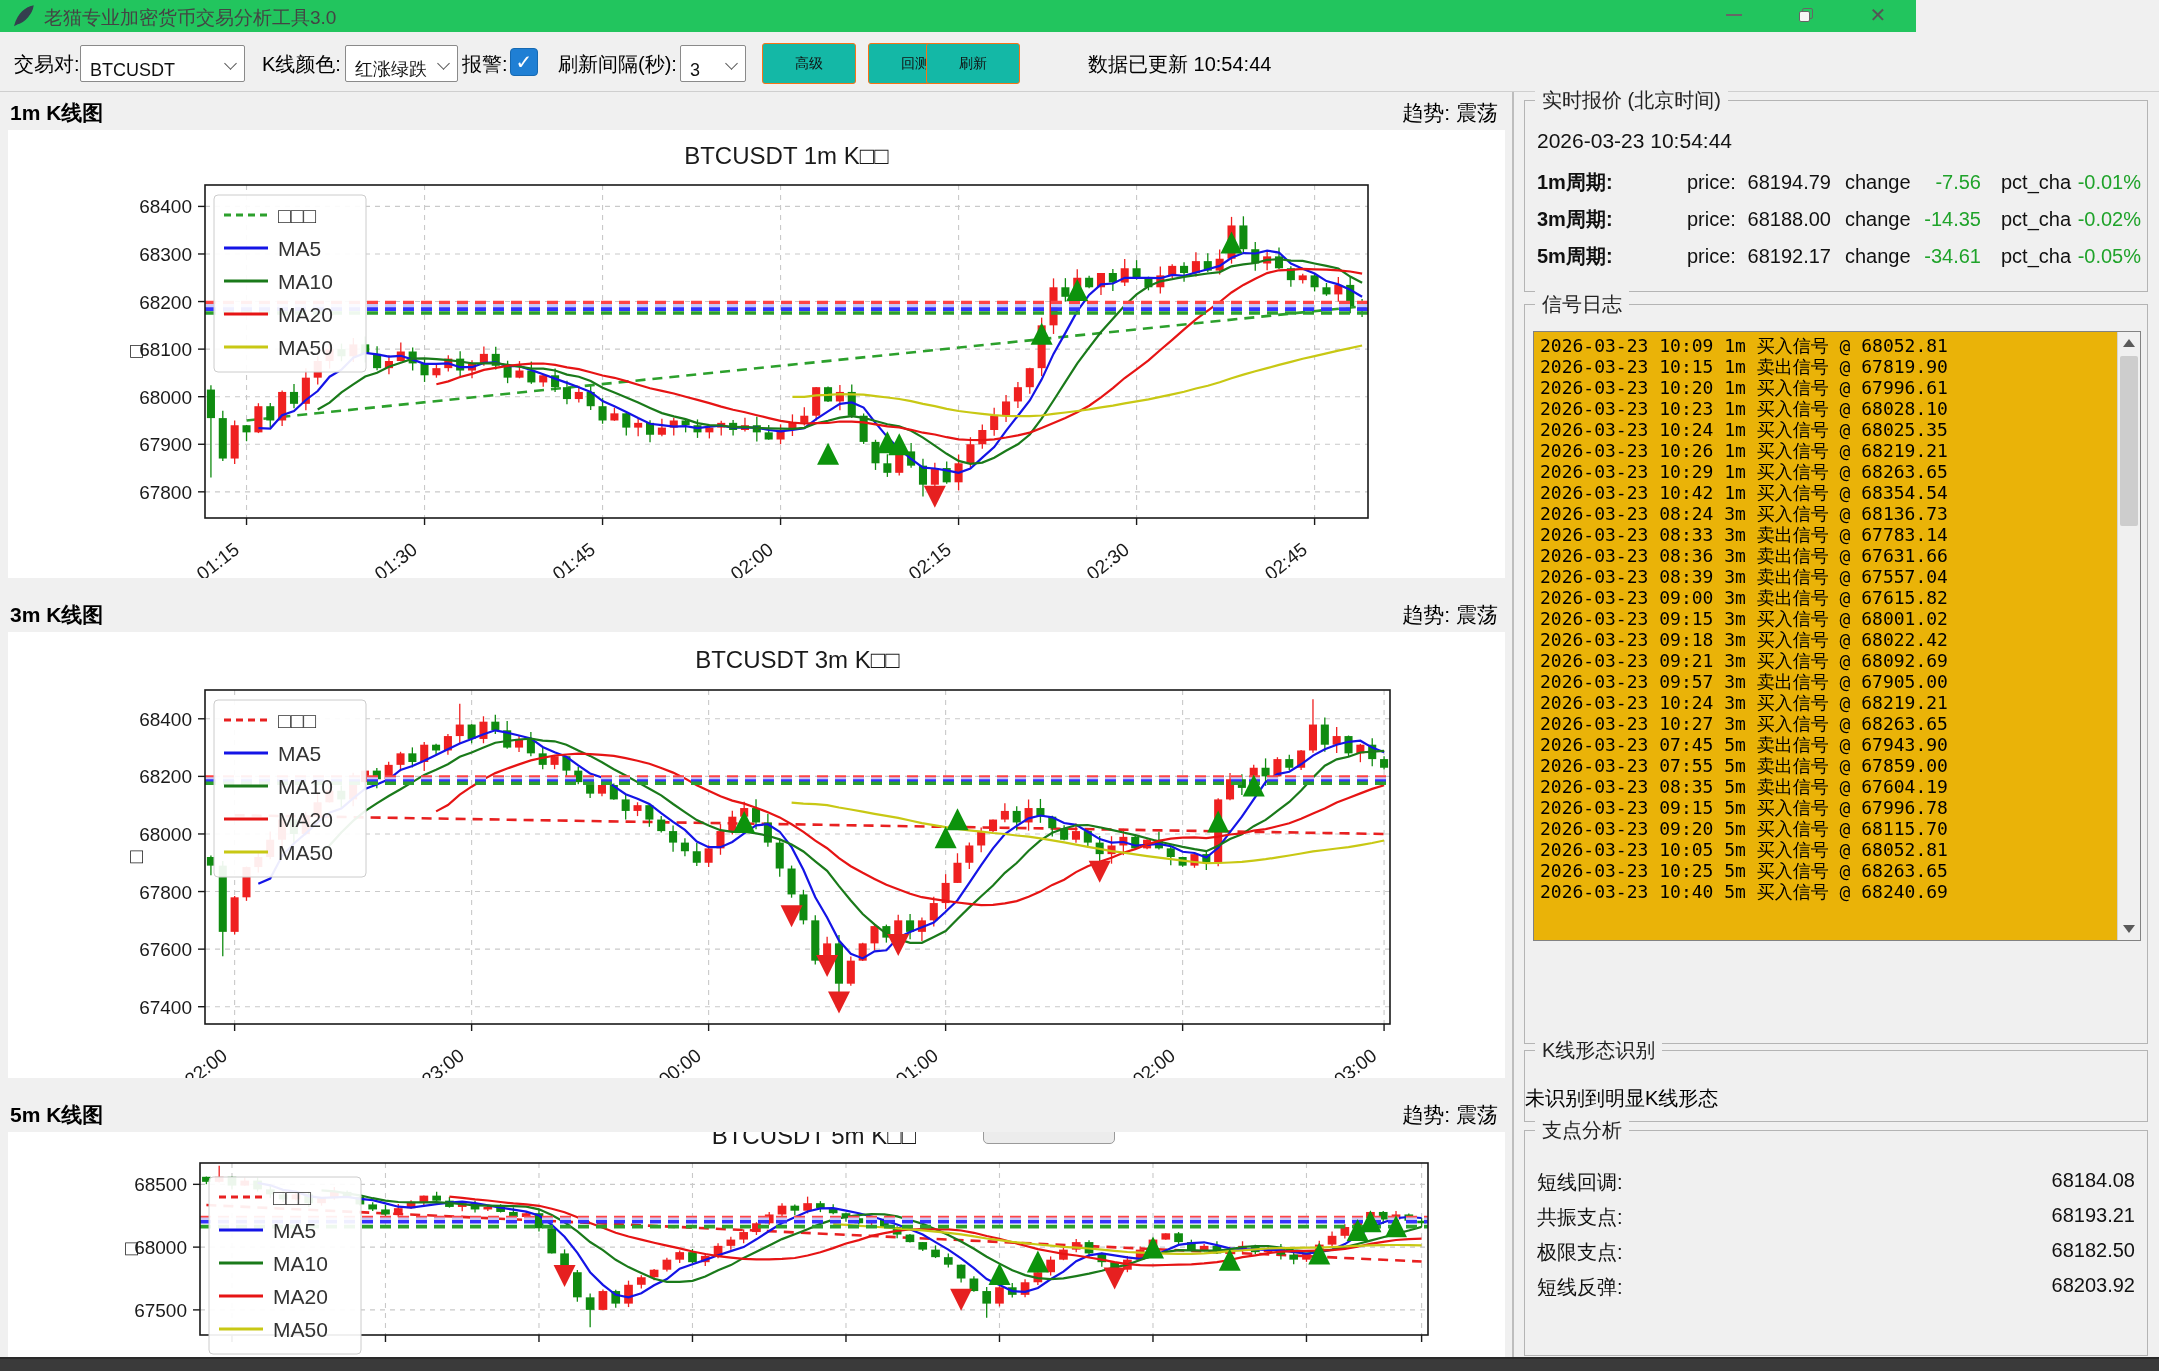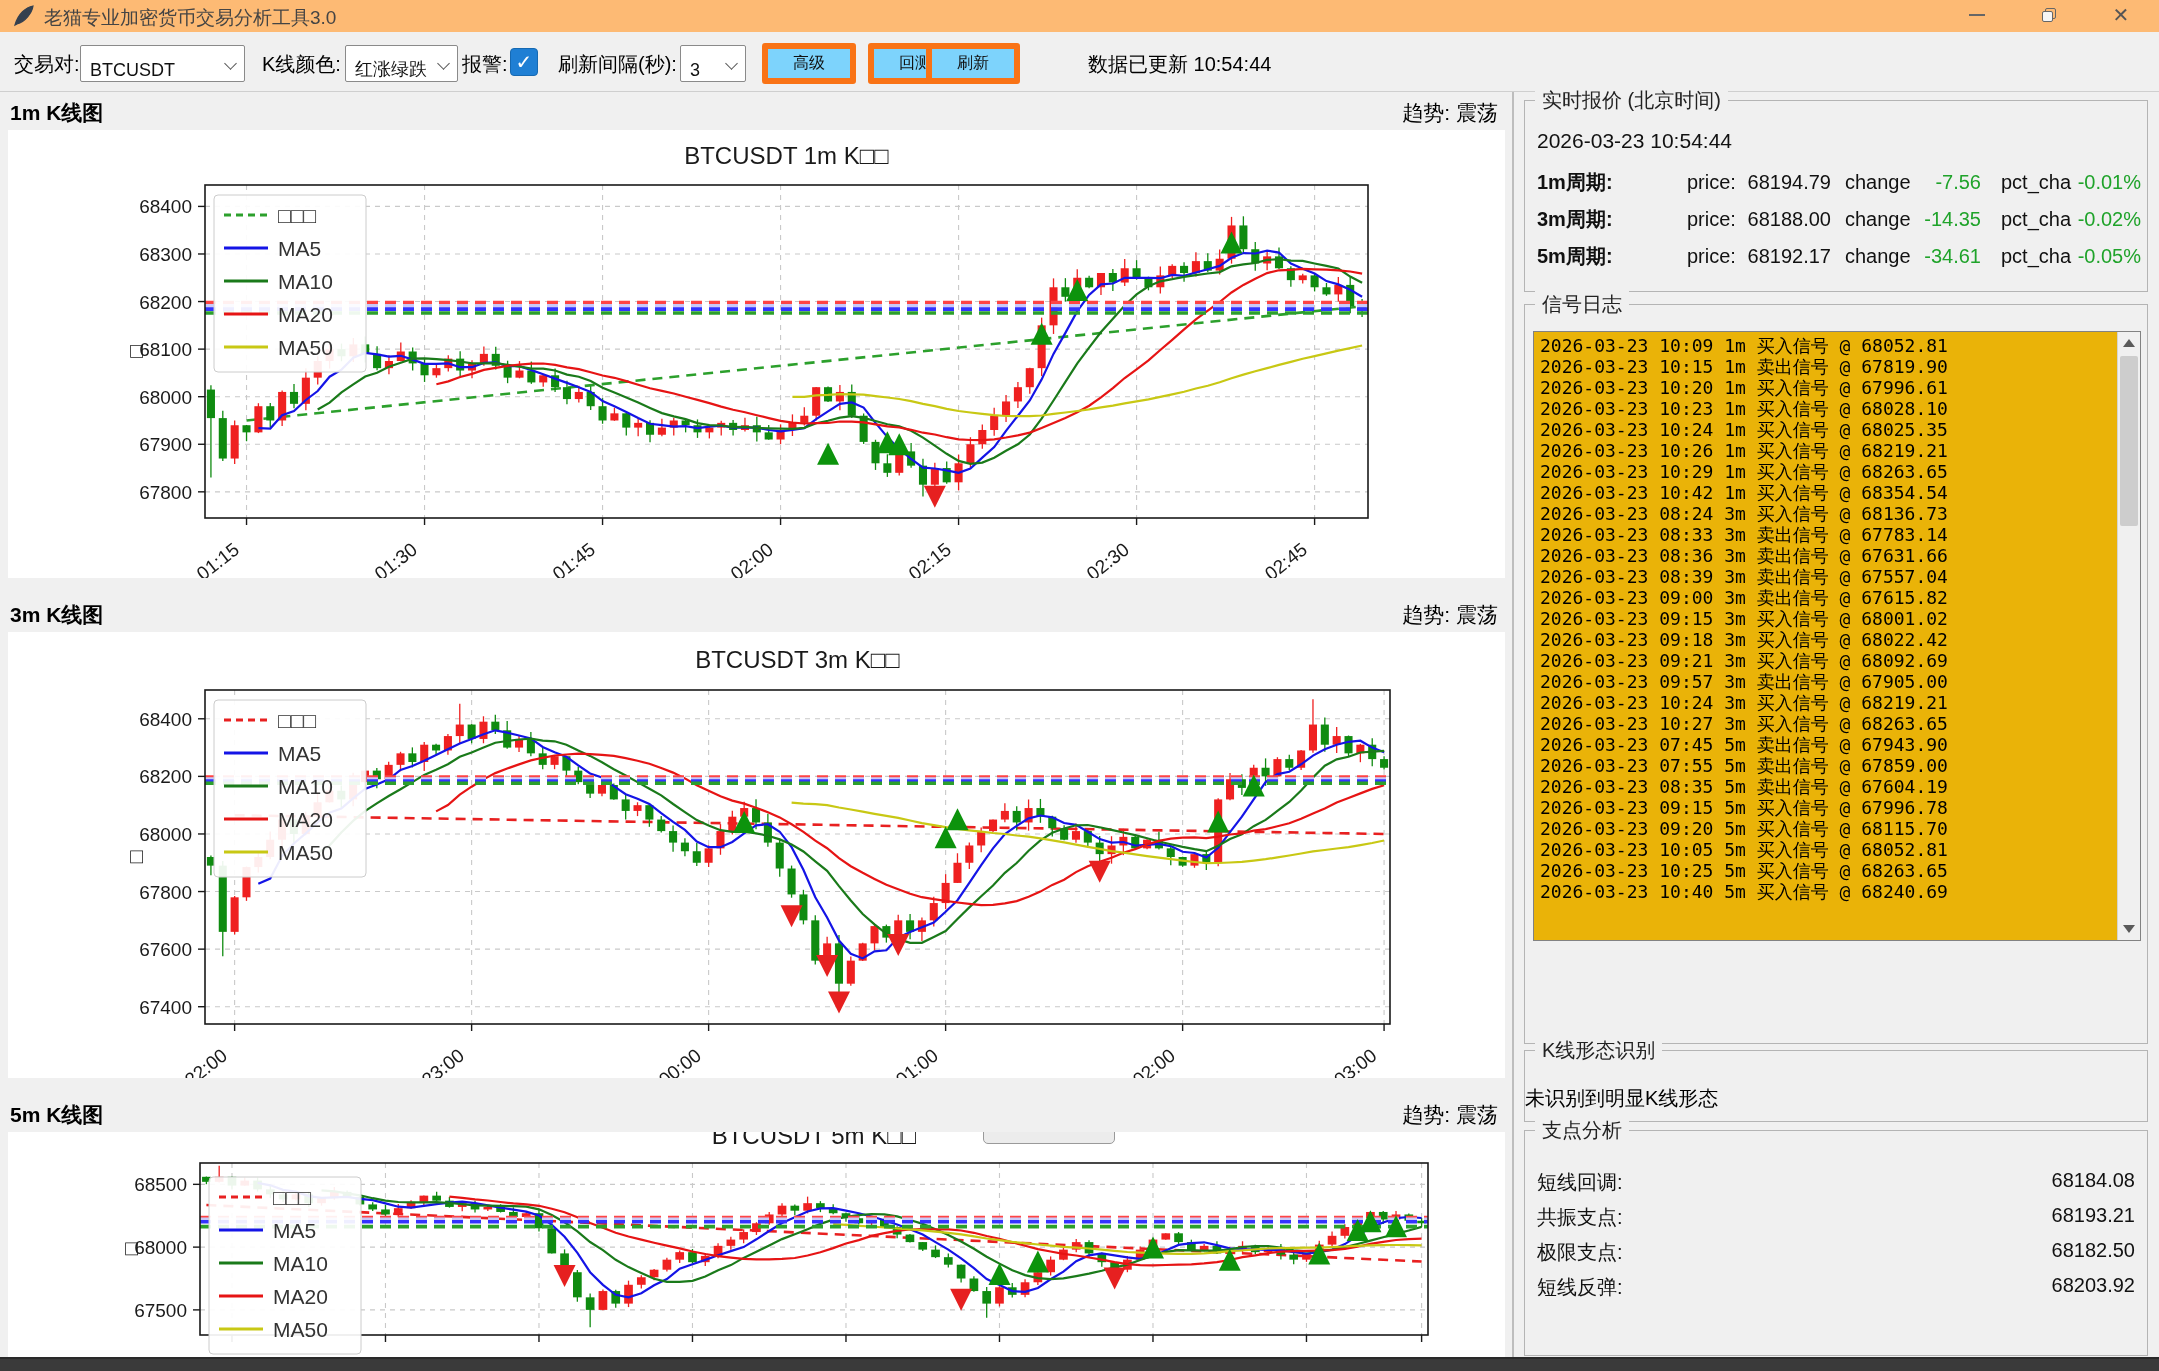--- a/index.html
+++ b/index.html
@@ -1,33 +1,33 @@
 <!DOCTYPE html>
 <html><head>
 <meta charset="utf-8">
 <style>
   * { margin:0; padding:0; box-sizing:border-box; }
   html,body { width:2159px; height:1371px; overflow:hidden; background:#f0f0f0;
     font-family:"Liberation Sans","DejaVu Sans",sans-serif; color:#111; }
   .abs { position:absolute; }
   
-  #titlebar { position:absolute; left:0; top:0; width:2159px; height:32px; background:#fdba74; }
+  #titlebar { position:absolute; left:0; top:0; width:1916px; height:32px; background:#22c55e; }
   #app-title { position:absolute; left:44px; top:5px; font-size:19px; color:#444; }
   .winbtn { position:absolute; top:0; width:64px; height:30px; display:flex; align-items:center; justify-content:center; color:#555; }
   #btn-min { right:150px; } #btn-max { right:78px; } #btn-close { right:6px; font-size:20px; }
   #btn-min::before { content:""; width:16px; height:2px; background:#666; }
   .restore-glyph { position:relative; width:14px; height:14px; }
   .restore-glyph .r1 { position:absolute; left:0; bottom:0; width:11px; height:11px; border:1.5px solid #666; border-radius:2px; background:#f5f5f5;}
   .restore-glyph .r2 { position:absolute; right:0; top:0; width:11px; height:11px; border:1.5px solid #666; border-radius:2px;}
   
   #toolbar { position:absolute; left:0; top:32px; width:2159px; height:60px; background:#f0f0f0; border-bottom:1px solid #cfcfcf; }
   .tb-label { position:absolute; top:19px; font-size:20px; color:#000; }
   .combo { position:absolute; top:13px; height:37px; background:#fff; border:1px solid #8a8a8a; border-radius:2px; font-size:18px; display:flex; align-items:flex-end; padding-left:9px; }
   .combo .chev { position:absolute; right:9px; top:13px; width:9px; height:9px; border-right:1.6px solid #555; border-bottom:1.6px solid #555; transform:rotate(45deg); }
-  .btn { position:absolute; top:11px; height:41px; background:#7dd3fc; border:6px solid #f97316; border-radius:3px; font-size:16px; display:flex; align-items:center; justify-content:center; }
+  .btn { position:absolute; top:11px; height:41px; background:#14b8a6; border:1px solid #f97316; border-radius:3px; font-size:14px; display:flex; align-items:center; justify-content:center; }
   #alarm-check { position:absolute; left:510px; top:16px; width:28px; height:28px; background:#1f7fd4; border:1px solid #1669b2; border-radius:4px; color:#fff; font-size:20px; display:flex; align-items:center; justify-content:center; }
   #updated-text { position:absolute; left:1088px; top:19px; font-size:20px; color:#000; }
   
   .sec-header { position:absolute; left:0; width:1512px; height:36px; background:#f0f0f0; }
   .sec-title { position:absolute; left:10px; top:5px; font-size:21px; font-weight:bold; color:#000; }
   .sec-trend { position:absolute; right:14px; top:5px; font-size:21px; font-weight:normal; color:#000; }
   .figure { position:absolute; left:8px; width:1497px; background:#fff; overflow:hidden; }
   .figure svg { position:absolute; left:0; top:0; }
   #divider-v { position:absolute; left:1512px; top:92px; width:2px; height:1265px; background:#bdbdbd; }
   #strip-bottom { position:absolute; left:0; top:1357px; width:2159px; height:14px; background:#3a3a3a; border-top:2px solid #2a2a2a; }

